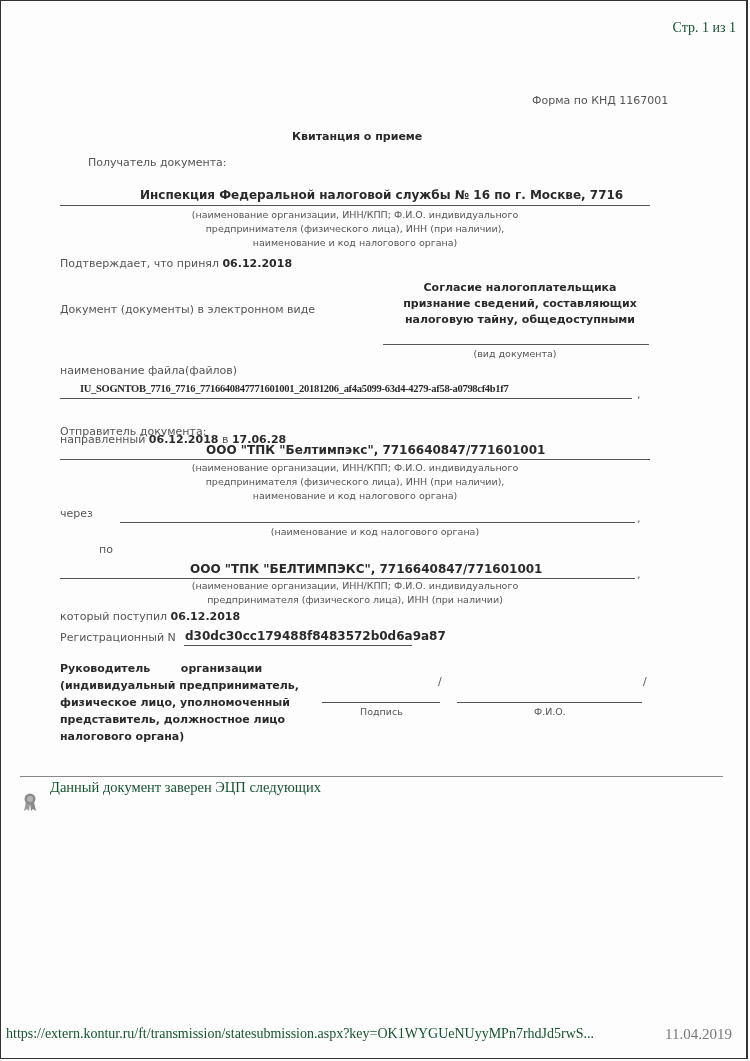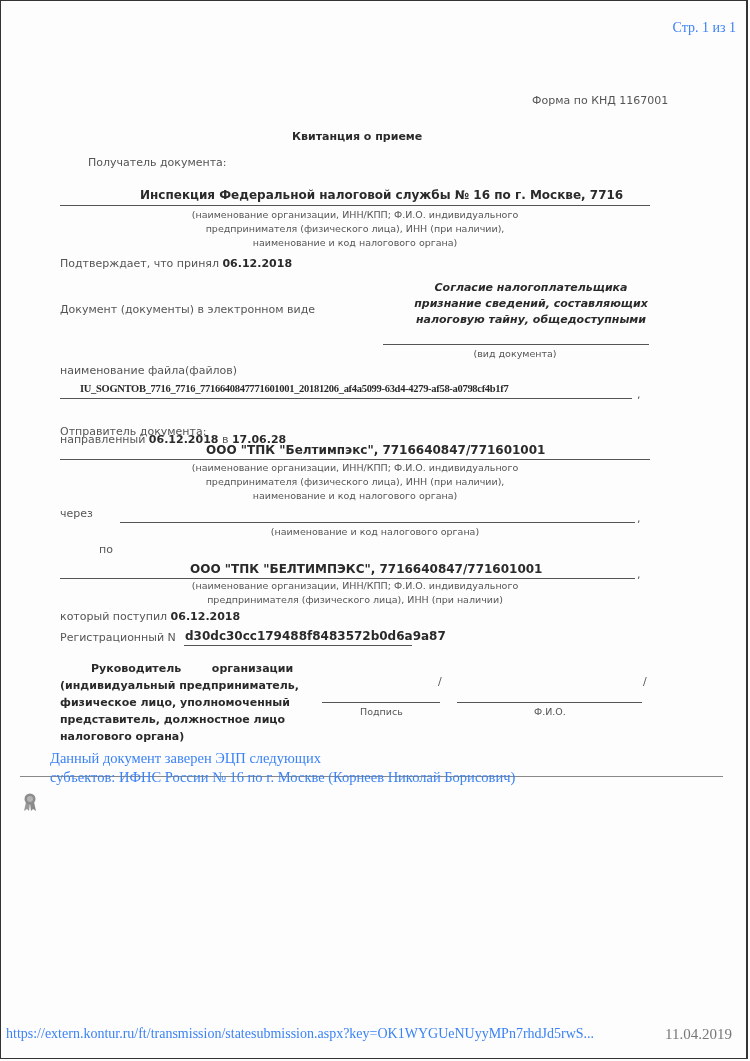--- a/index.html
+++ b/index.html
@@ -6,21 +6,21 @@
   body {
     width: 750px; height: 1061px; position: relative; overflow: hidden;
     background: #fdfdfd; color: #2a2a2a;
     font-family: "DejaVu Sans", sans-serif;
   }
   .frame {
     position: absolute; left: 0; top: 0; width: 748px; height: 1059px;
     border: 1px solid #333; border-right-width: 2px; box-sizing: border-box;
   }
   .abs { position: absolute; white-space: nowrap; }
-  .serif { font-family: "Liberation Serif", serif; color: #3b82f6; }
+  .serif { font-family: "Liberation Serif", serif; color: #14532d; }
   .b { font-weight: bold; }
   .s12 { font-size: 12px; }
   .s11 { font-size: 11px; }
   .s9  { font-size: 9.5px; color: #555; }
   .line { position: absolute; height: 0; border-top: 1px solid #555; }
   .center { text-align: center; }
   .gray { color: #555; }
 </style>
 </head>
 <body>
@@ -39,21 +39,21 @@
   <div>предпринимателя (физического лица), ИНН (при наличии),</div>
   <div>наименование и код налогового органа)</div>
 </div>
 
 <div class="abs s11" style="left:60px; top:257px;">
   <span class="gray">Подтверждает, что принял</span>
   <span class="b">06.12.2018</span>
 </div>
 
 <div class="abs s11 gray" style="left:60px; top:303px;">Документ (документы) в электронном виде</div>
-<div class="abs s11 b center" style="left:396px; width:270px; top:280px; line-height:16px;font-style:italic;">
+<div class="abs s11 b center" style="left:385px; width:270px; top:280px; line-height:16px;">
   <div>Согласие налогоплательщика</div>
   <div>признание сведений, составляющих</div>
   <div>налоговую тайну, общедоступными</div>
 </div>
 <div class="line" style="left:383px; top:344px; width:266px;"></div>
 <div class="abs s9 center" style="left:380px; width:270px; top:348px;">(вид документа)</div>
 
 <div class="abs s11 gray" style="left:60px; top:364px;">наименование файла(файлов)</div>
 <div class="abs b" style="left:80px; top:383px; font-size:10.5px; letter-spacing:-0.3px;font-family:Liberation Serif, serif;">IU_SOGNTOB_7716_7716_7716640847771601001_20181206_af4a5099-63d4-4279-af58-a0798cf4b1f7</div>
 <div class="line" style="left:60px; top:398px; width:572px;"></div>
@@ -93,21 +93,21 @@
 <div class="abs s11" style="left:60px; top:610px;">
   <span class="gray">который поступил</span>
   <span class="b">06.12.2018</span>
 </div>
 
 <div class="abs s11 gray" style="left:60px; top:631px;">Регистрационный N</div>
 <div class="abs s12 b" style="left:185px; top:629px;">d30dc30cc179488f8483572b0d6a9a87</div>
 <div class="line" style="left:184px; top:645px; width:228px;"></div>
 
 <div class="abs s11 b" style="left:60px; top:660px; line-height:17px;">
-  <div style="white-space:pre;margin-left:31px;">Руководитель        организации</div>
+  <div style="white-space:pre;">Руководитель        организации</div>
   <div>(индивидуальный предприниматель,</div>
   <div>физическое лицо, уполномоченный</div>
   <div>представитель, должностное лицо</div>
   <div>налогового органа)</div>
 </div>
 <div class="abs s11 gray" style="left:438px; top:675px;">/</div>
 <div class="abs s11 gray" style="left:643px; top:675px;">/</div>
 <div class="line" style="left:322px; top:702px; width:118px;"></div>
 <div class="line" style="left:457px; top:702px; width:185px;"></div>
 <div class="abs s9" style="left:360px; top:706px;">Подпись</div>
@@ -116,19 +116,18 @@
 <div class="line" style="left:20px; top:776px; width:703px; border-top-color:#888;"></div>
 
 <div class="abs" style="left:23px; top:792px; width:14px; height:20px;">
   <svg width="14" height="20" viewBox="0 0 14 20">
     <path d="M3 10 L1 19 L4 17 L6 19 L7 11 Z" fill="#9a9a9a"></path>
     <path d="M11 10 L13 19 L10 17 L8 19 L7 11 Z" fill="#8a8a8a"></path>
     <circle cx="7" cy="7" r="5.5" fill="#8c8c8c"></circle>
     <circle cx="7" cy="7" r="3" fill="#b5b5b5"></circle>
   </svg>
 </div>
-<div class="abs serif" style="left:50px; top:749px; font-size:14.5px; line-height:19px;">
+<div class="abs serif" style="left:50px; top:778px; font-size:14.5px; line-height:19px;text-align:right;">
   <div>Данный документ заверен ЭЦП следующих</div>
-  <div>субъектов: ИФНС России № 16 по г. Москве (Корнеев Николай Борисович)</div>
 </div>
 
 <div class="abs serif" style="left:6px; top:1026px; font-size:14px;">https://extern.kontur.ru/ft/transmission/statesubmission.aspx?key=OK1WYGUeNUyyMPn7rhdJd5rwS...</div>
 <div class="abs serif" style="left:665px; top:1026px; font-size:15px; color:#777;">11.04.2019</div>
 
 </body></html>

